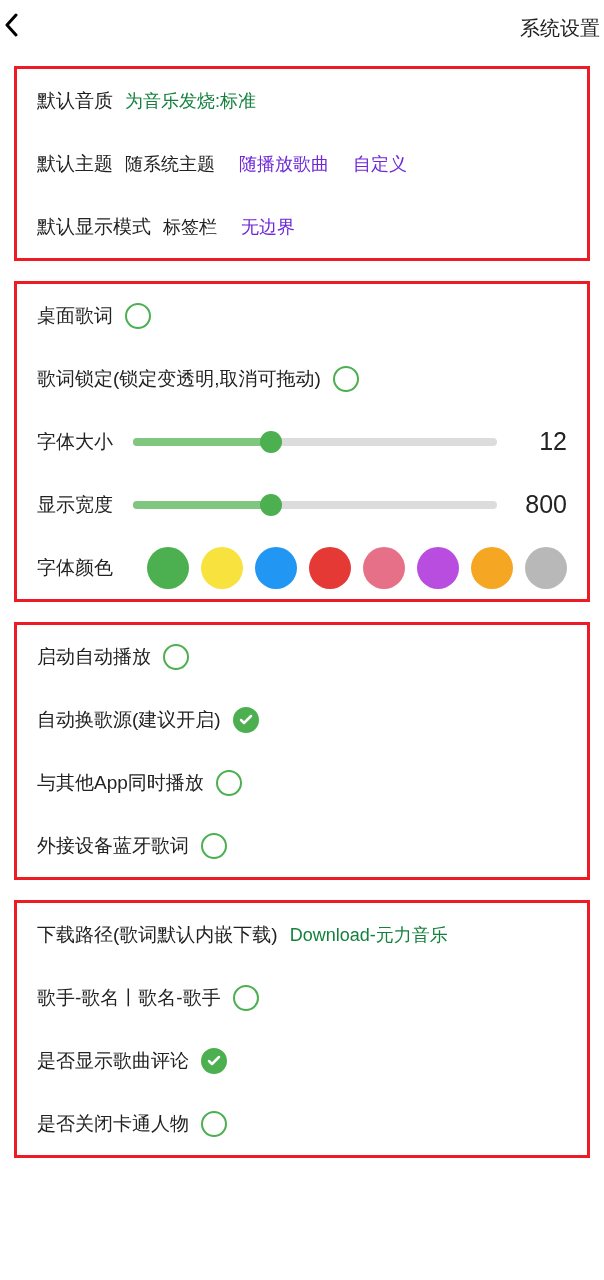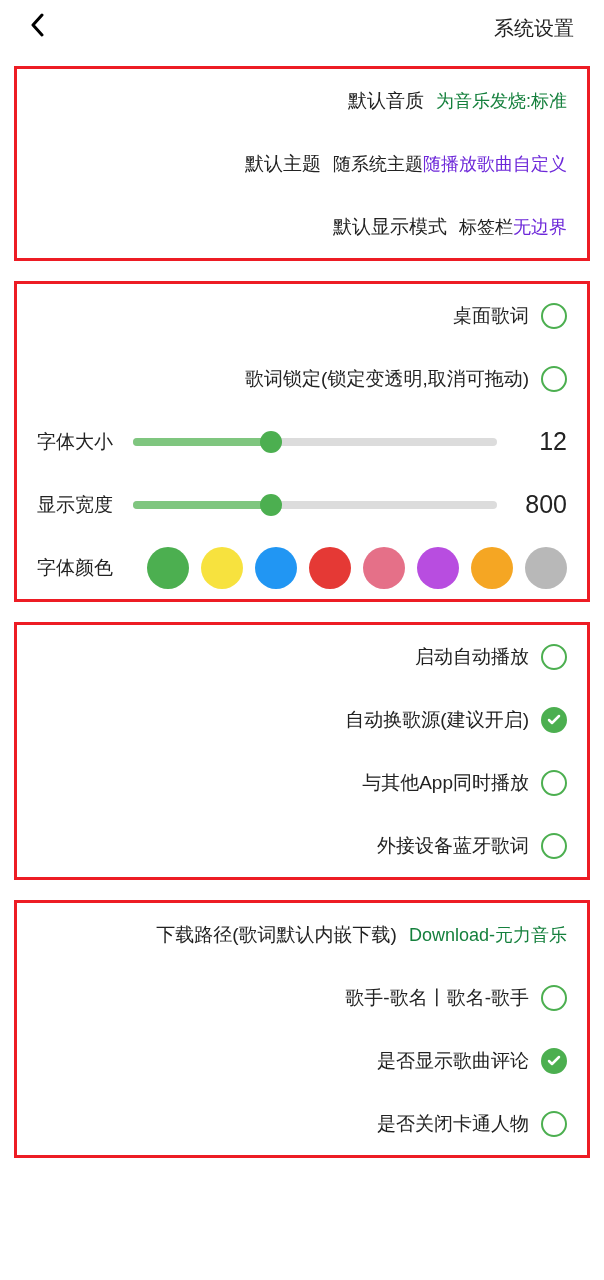--- a/index.html
+++ b/index.html
@@ -9,39 +9,39 @@
       background: #fff;
       font-family: -apple-system, "PingFang SC", "Microsoft YaHei", sans-serif;
       color: #222;
       position: relative;
     }
     .header {
       height: 56px;
       display: flex;
       align-items: center;
       justify-content: space-between;
-      padding: 0 30px;
+      padding: 0 4px;
     }
     .back { font-size: 26px; font-weight: 600; cursor: pointer; }
     .title { font-size: 20px; font-weight: 400; }
     .section {
       border: 3px solid #ed1c24;
       margin: 10px 14px 20px 14px;
       padding: 0 20px;
     }
     .row {
       min-height: 63px;
       display: flex;
       align-items: center;
-      justify-content: flex-end;
+      justify-content: flex-start;
       gap: 12px;
     }
     .label { font-size: 19px; color: #222; flex-shrink: 0; }
     .value-muted { font-size: 18px; color: #15803d; }
-    .opts { display: flex; gap: 0; font-size: 18px; }
+    .opts { display: flex; gap: 24px; font-size: 18px; }
     .opts span { color: #6d28d9; cursor: pointer; }
     .opts span.sel { color: #222; }
     .radio {
       width: 26px; height: 26px;
       border: 2.5px solid #4caf50;
       border-radius: 50%;
       background: #fff;
       flex-shrink: 0;
       cursor: pointer;
       display: flex;

